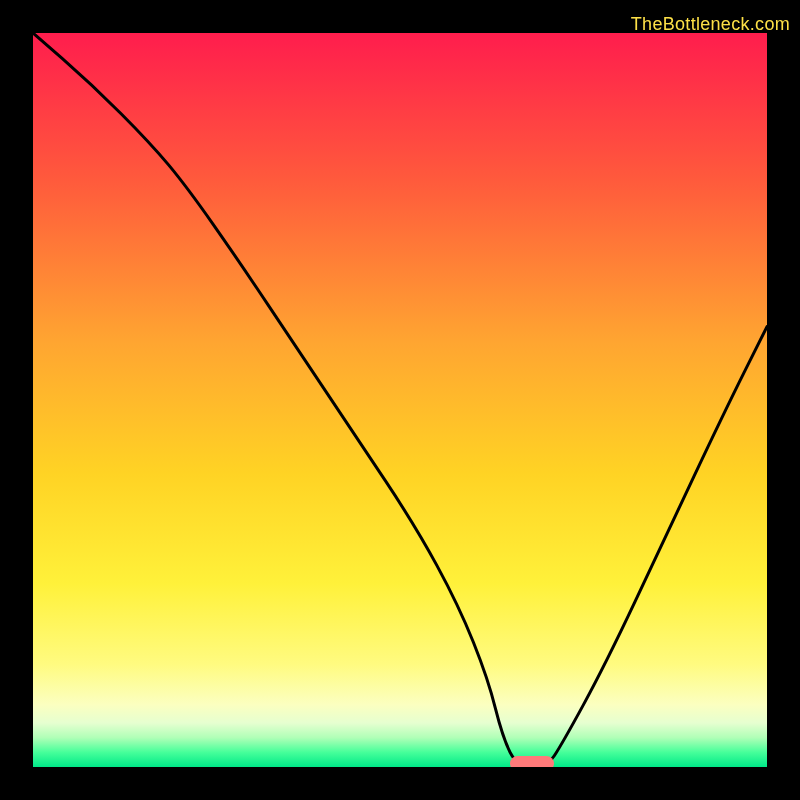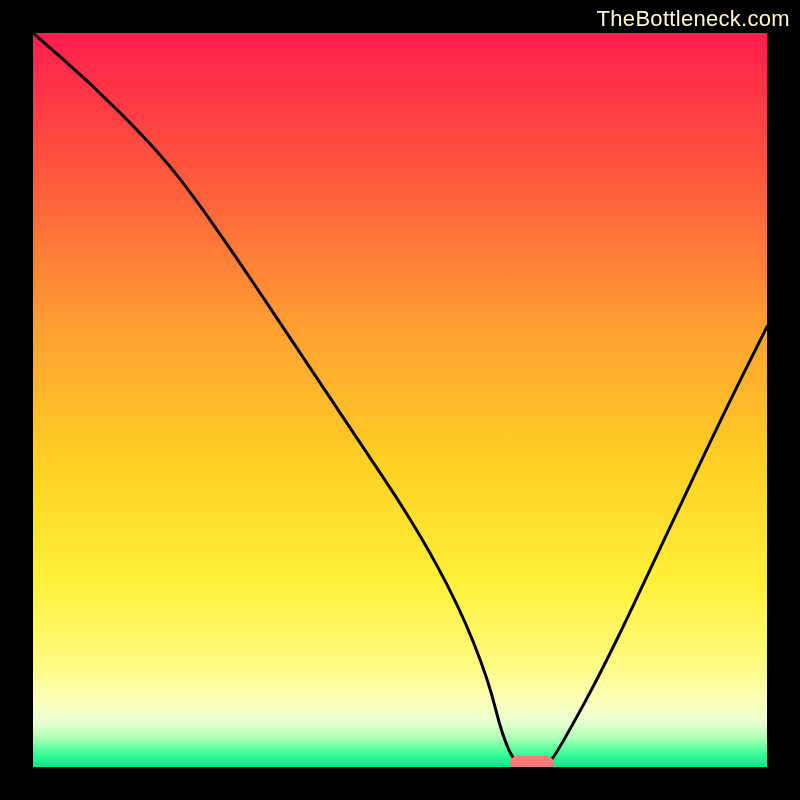--- a/index.html
+++ b/index.html
@@ -55,24 +55,24 @@
     width: 734px;
     height: 734px;
   }
   .marker {
     position: absolute;
     background: #ff7a7a;
     border-radius: 8px;
   }
   .watermark {
     position: absolute;
-    top: 6px;
+    top: 14px;
     right: 10px;
-    color: #fef9c3;
-    font-size: 22px;
+    color: #fde047;
+    font-size: 18px;
     font-weight: 500;
     letter-spacing: 0.3px;
   }
 </style>
 </head>
 <body>
 
 <div class="frame">
 
   <div class="watermark">TheBottleneck.com</div>

